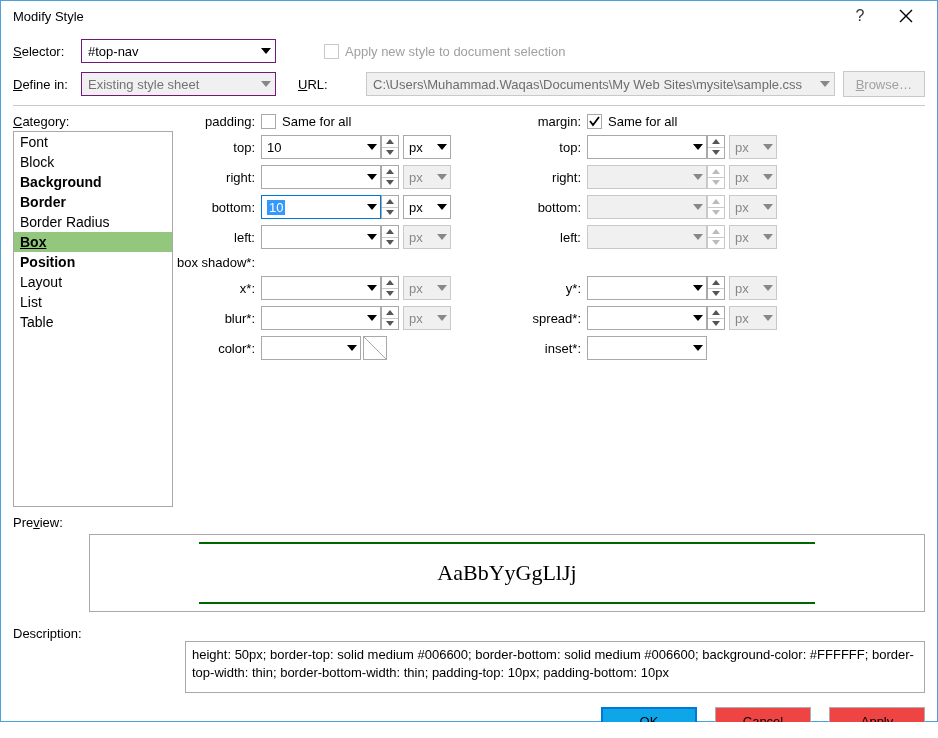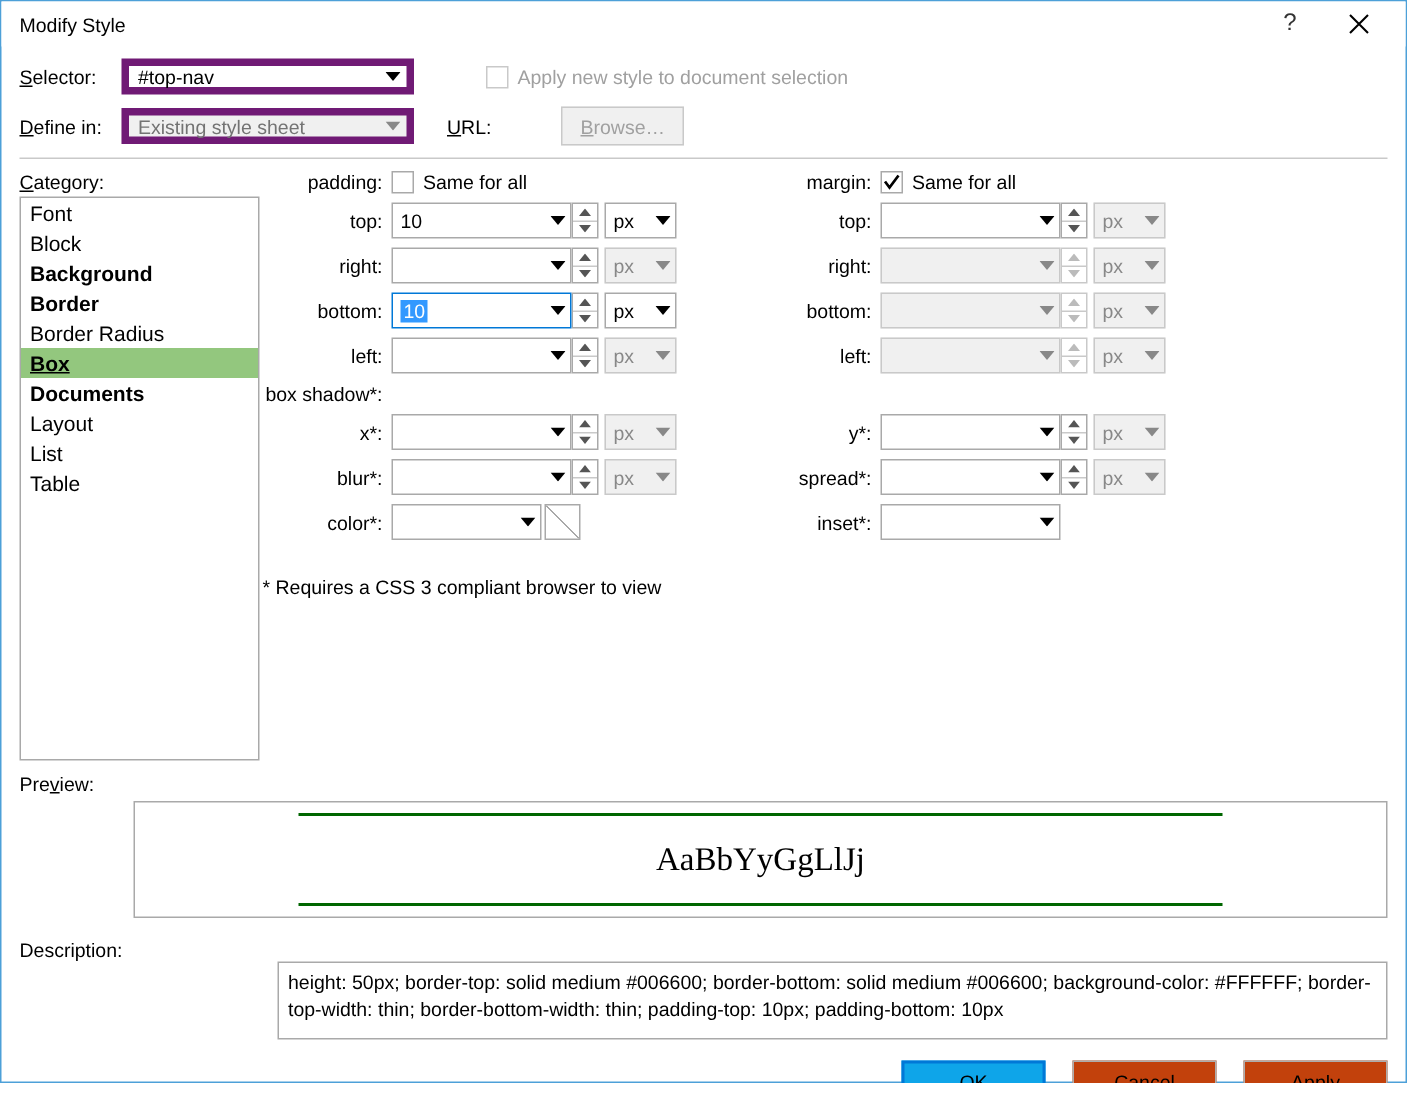--- a/index.html
+++ b/index.html
@@ -9,36 +9,36 @@
 .titlebar .title { flex: 1; font-size: 13px; color: #000; padding-left: 4px; }
 .titlebar .tbtn { width: 46px; height: 30px; display: flex; align-items: center; justify-content: center; color: #333; }
 .titlebar .help { font-size: 16px; }
 .titlebar .close svg { width: 14px; height: 14px; }
 .content { padding: 8px 12px 0 12px; }
 .row { display: flex; align-items: center; margin-bottom: 8px; }
 .lbl { font-size: 13px; color: #000; }
 .under { text-decoration: underline; }
 .selector-row .lbl { width: 68px; }
 .definein-row .lbl { width: 68px; }
-.combo { position: relative; border: 5px solid #701a75; background: #fff; height: 24px; display: flex; align-items: center; padding: 0 20px 0 6px; }
+.combo { position: relative; border: 1px solid #701a75; background: #fff; height: 24px; display: flex; align-items: center; padding: 0 20px 0 6px; }
 .combo.disabled { background: #f0f0f0; color: #737373; }
 .combo.selector { width: 195px; }
 .combo.definein { width: 195px; }
 .combo .caret { position: absolute; right: 4px; top: 50%; transform: translateY(-50%); }
 .caret svg { width: 10px; height: 6px; display: block; }
 .chk { display: flex; align-items: flex-end; gap: 6px; }
 .chkbox { width: 15px; height: 15px; border: 1px solid #a9a9a9; background: #fff; display: flex; align-items: center; justify-content: center; }
 .chkbox.disabled { border-color: #c9c9c9; }
 .chkbox svg { width: 11px; height: 11px; }
 .muted { color: #a0a0a0; }
 .url-lbl { margin-left: 22px; width: 34px; }
 .url-input { flex: 1; height: 24px; border: 1px solid #c9c9c9; background: #f0f0f0; color: #6d6d6d; padding: 0 22px 0 6px; position: relative; display: flex; align-items: center; }
 .url-input .caret { position: absolute; right: 4px; top: 50%; transform: translateY(-50%); }
 .btn { height: 26px; border: 1px solid #c9c9c9; background: #f0f0f0; color: #a0a0a0; padding: 0 12px; display: flex; align-items: center; justify-content: center; margin-left: 8px; min-width: 78px; }
-.btn.enabled { background: #c2410c; color: #000; border-color: #adadad; }
+.btn.enabled { background: #ef4444; color: #000; border-color: #adadad; }
 .btn.primary { border: 2px solid #0078d7; background: #0ea5e9; color: #000; }
 .hr { border: 0; border-top: 1px solid #c9c9c9; margin: 6px 0 8px 0; }
 .main { display: flex; gap: 2px; padding: 0 12px 0 12px; }
 .catpane { width: 160px; }
 .catlbl { margin-bottom: 2px; }
 .catlist { border: 1px solid #a9a9a9; height: 376px; background: #fff; }
 .catitem { padding: 2px 6px; font-size: 14px; color: #000; }
 .catitem.bold { font-weight: 700; }
 .catitem.sel { background: #93c77e; font-weight: 700; text-decoration: underline; }
 .form { flex: 1; padding-top: 0; }
@@ -106,40 +106,48 @@
       <span class="lbl"><span class="under">D</span>efine in:</span>
       <div class="combo definein disabled">
         <span>Existing style sheet</span>
         <span class="caret">
             <svg viewBox="0 0 10 6">
               <path d="M0 0 L5 6 L10 0" fill="#888"></path>
             </svg>
           </span>
       </div>
       <span class="lbl url-lbl"><span class="under">U</span>RL:</span>
+      <div class="url-input">
+        <span>C:\Users\Muhammad.Waqas\Documents\My Web Sites\mysite\sample.css</span>
+        <span class="caret">
+            <svg viewBox="0 0 10 6">
+              <path d="M0 0 L5 6 L10 0" fill="#888"></path>
+            </svg>
+          </span>
+      </div>
       <div class="btn">
           <span class="under">B</span>
           <span>rowse…</span>
         </div>
     </div>
 
     <hr class="hr">
   </div>
 
   <div class="main">
     <div class="catpane">
       <div class="lbl catlbl"><span class="under">C</span>ategory:</div>
       <div class="catlist">
         <div class="catitem">Font</div>
         <div class="catitem">Block</div>
         <div class="catitem bold">Background</div>
         <div class="catitem bold">Border</div>
         <div class="catitem">Border Radius</div>
         <div class="catitem sel">Box</div>
-        <div class="catitem bold">Documents</div>
+        <div class="catitem bold">Position</div>
         <div class="catitem">Layout</div>
         <div class="catitem">List</div>
         <div class="catitem">Table</div>
       </div>
     </div>
 
     <div class="form">
       <div class="form-grid">
 
         <div class="flab">padding:</div>
@@ -531,21 +539,20 @@
             <span class="caret">
               <svg viewBox="0 0 10 6">
                 <path d="M0 0 L5 6 L10 0" fill="#000"></path>
               </svg>
             </span>
           </div>
         <div></div>
           <div></div>
       </div>
 
-      <div class="note">* Requires a CSS 3 compliant browser to view</div>
     </div>
   </div>
 
   <div class="bottom">
     <div style="display:flex">
       <div style="width:172px">
           <div class="lbl prevlbl">Pre<span class="under">v</span>iew:</div>
         </div>
     </div>
     <div class="prevbox">

